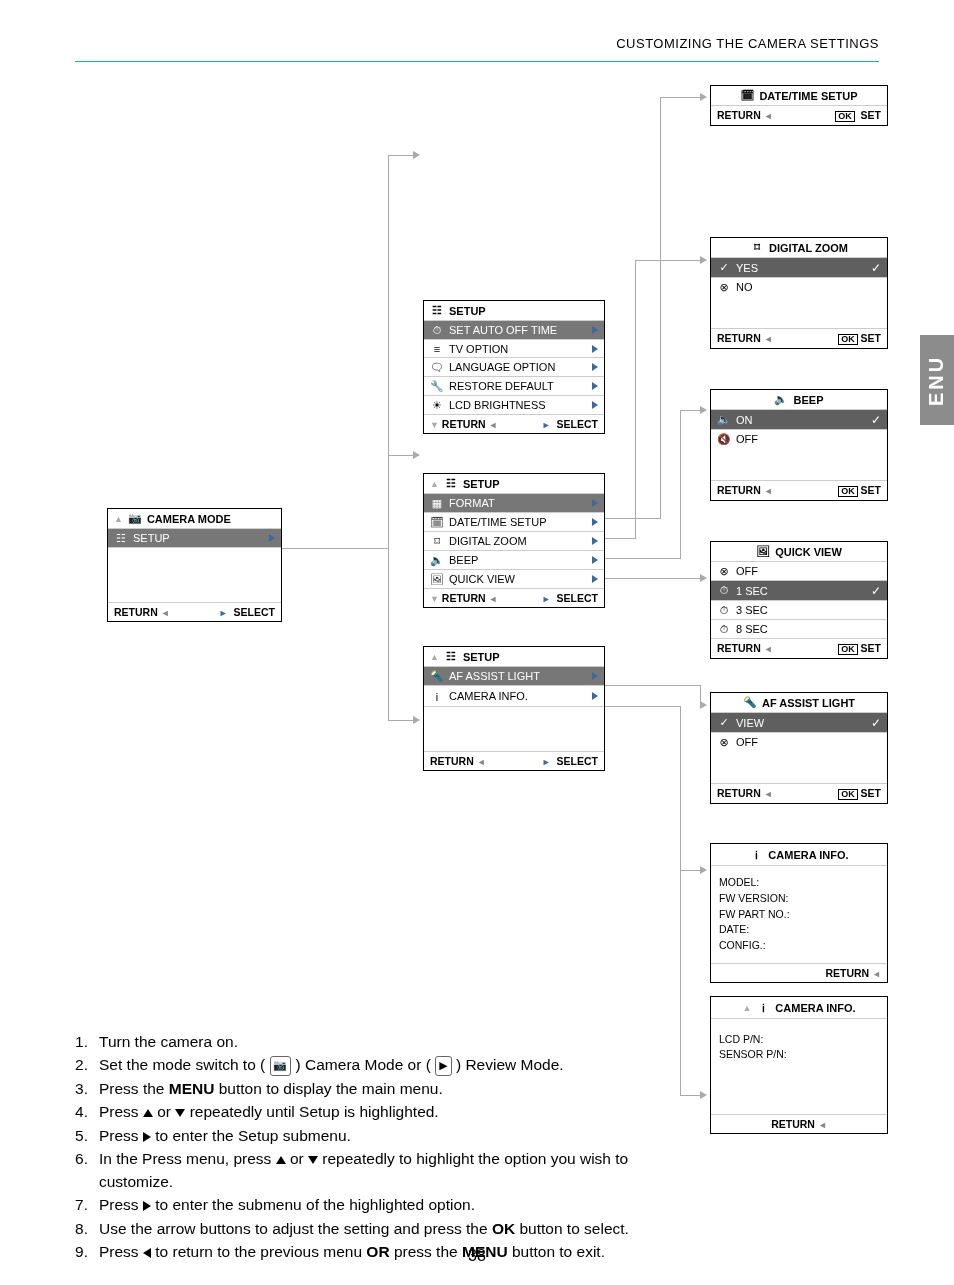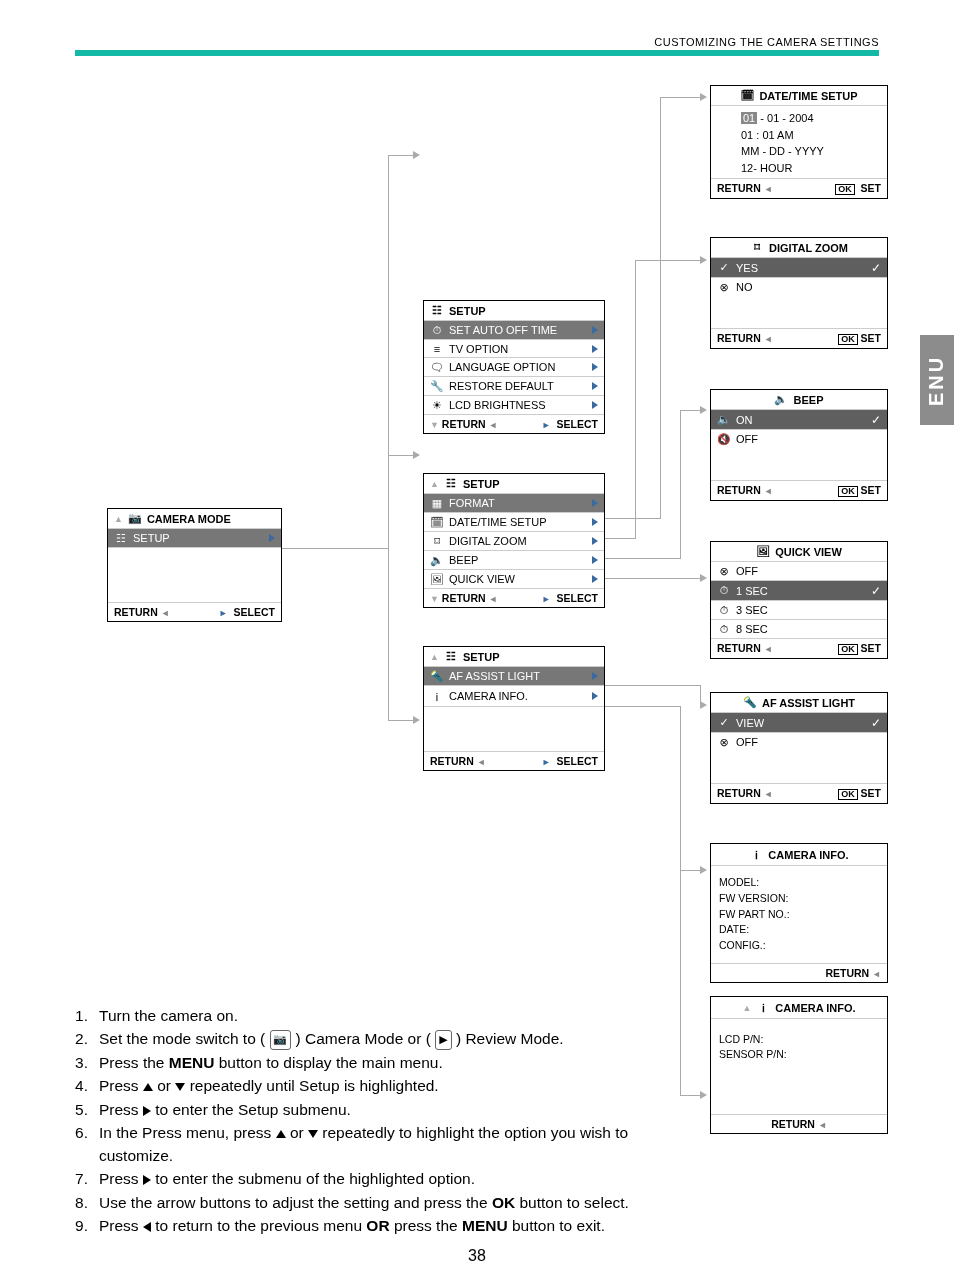--- a/index.html
+++ b/index.html
@@ -1,17 +1,17 @@
 <!DOCTYPE html>
 <html><head>
 <meta charset="utf-8">
 <style>
   * { box-sizing: border-box; margin: 0; padding: 0; }
   body { font-family: Arial, Helvetica, sans-serif; font-size: 12px; color: #000; width: 954px; height: 1285px; position: relative; background: #fff; }
-  .hdr { position: absolute; top: 36px; right: 75px; left: 75px; border-bottom: 6px solid #14b8a6; padding-bottom: 2px; text-align: right; font-size: 11px; letter-spacing: 0.5px; }
+  .hdr { position: absolute; top: 36px; right: 75px; left: 75px; border-bottom: 1px solid #14b8a6; padding-bottom: 10px; text-align: right; font-size: 13px; letter-spacing: 0.5px; }
   .enu-tab { position: absolute; right: 0; top: 335px; width: 34px; height: 90px; background: #8c8c8c; display:flex; align-items:center; justify-content:center; }
   .enu-tab span { transform: rotate(-90deg); color:#fff; font-weight:bold; font-size:20px; letter-spacing:3px; }
   .pgnum { position:absolute; bottom: 20px; left:0; right:0; text-align:center; font-size:16px; }
 
   .menu { position:absolute; border: 1.5px solid #000; width: 180px; background:#fff; font-size:11px; }
   .menu-title { display:flex; align-items:center; gap:5px; padding: 3px 6px; font-weight:bold; font-size:11px; }
   .menu-title.with-up::before { content:"▲"; color:#aaa; font-size:9px; }
   .menu-row { display:flex; align-items:center; justify-content:space-between; padding: 2.5px 6px; border-top:1px solid #ccc; font-size:11px; }
   .menu-row .lbl { display:flex; align-items:center; gap:5px; }
   .menu-row.selected { background:#777; color:#fff; }
@@ -23,21 +23,21 @@
   .ok-box { border:1.3px solid #000; padding: 0 2px; font-size:9px; line-height:1; display:inline-block; vertical-align:middle; }
   .check-r { font-size:12px;}
   .ico { display:inline-block; width:14px; text-align:center; font-size:11px; }
 
   
   .line { position:absolute; background:#aaa; }
   .larrow { position:absolute; width:0;height:0;border-top:4px solid transparent;border-bottom:4px solid transparent;border-left:7px solid #aaa; }
 
   .instructions { position:absolute; left:75px; top: 1005px; width: 615px; font-size:15.5px; line-height:1.45; }
   .instructions .title { font-style: italic; font-weight:bold; margin-bottom:3px; font-size:16px; }
-  .instructions ol { list-style: none; counter-reset: step; padding-left: 24px; }
+  .instructions ol { list-style: none; counter-reset: step; padding-left: 24px; margin-top: 26px; }
   .instructions li { counter-increment: step; position:relative; margin-bottom:1px; }
   .instructions li::before { content: counter(step) "."; position:absolute; left:-24px; }
   .tri { display:inline-block; width:0;height:0; vertical-align:middle; }
   .tri-u { border-left:5px solid transparent; border-right:5px solid transparent; border-bottom:8px solid #000; }
   .tri-d { border-left:5px solid transparent; border-right:5px solid transparent; border-top:8px solid #000; }
   .tri-rt { border-top:5px solid transparent; border-bottom:5px solid transparent; border-left:8px solid #000; }
   .tri-lt { border-top:5px solid transparent; border-bottom:5px solid transparent; border-right:8px solid #000; }
   .boxed-ico { border:1px solid #666; border-radius:3px; padding:1px 3px; font-size:11px; display:inline-block; vertical-align:middle; }
 </style>
 </head>
@@ -182,26 +182,20 @@
   <div class="menu-footer">
     <span><span>RETURN</span> <span class="ar">◄</span></span>
     <span><span class="ar blue">►</span> &nbsp;<span>SELECT</span></span>
   </div>
 </div>
 
 <div class="menu" style="left:710px; top:85px; width:178px;">
   <div class="menu-title" style="justify-content:center;">
     <span class="ico">🗓</span>
     <span>DATE/TIME SETUP</span>
-  </div>
-  <div style="padding:4px 10px 2px 30px; border-top:1px solid #ccc; font-size:11px; line-height:1.5;">
-    <div><span style="background:#888;color:#fff;padding:0 2px;">01</span><span> - 01 - 2004</span></div>
-    <div>01 : 01 AM</div>
-    <div>MM - DD - YYYY</div>
-    <div>12- HOUR</div>
   </div>
   <div class="menu-footer">
     <span><span>RETURN</span> <span class="ar">◄</span></span>
     <span><span class="ok-box">OK</span> &nbsp;<span>SET</span></span>
   </div>
 </div>
 
 <div class="menu" style="left:710px; top:237px; width:178px;">
   <div class="menu-title" style="justify-content:center;">
     <span class="ico">⌑</span>

